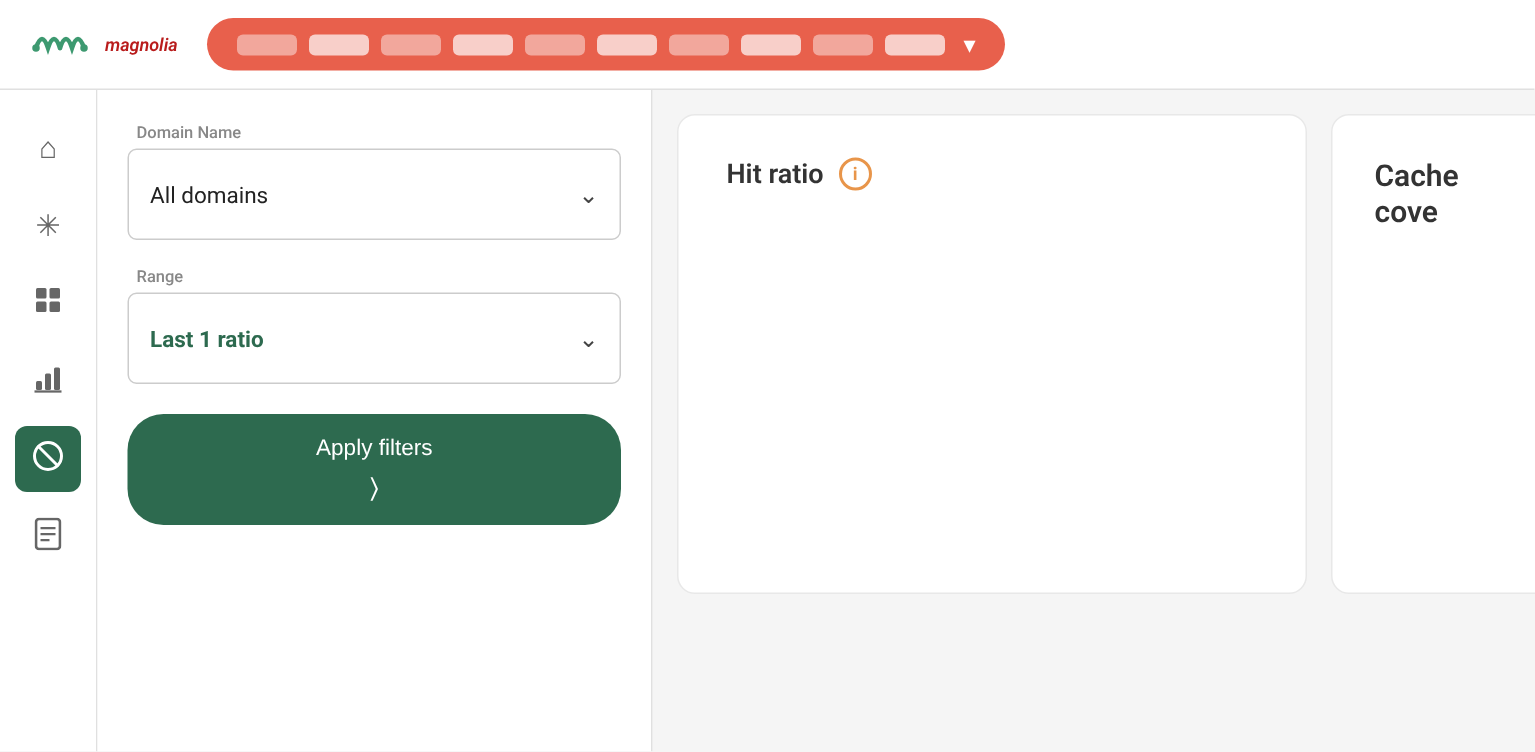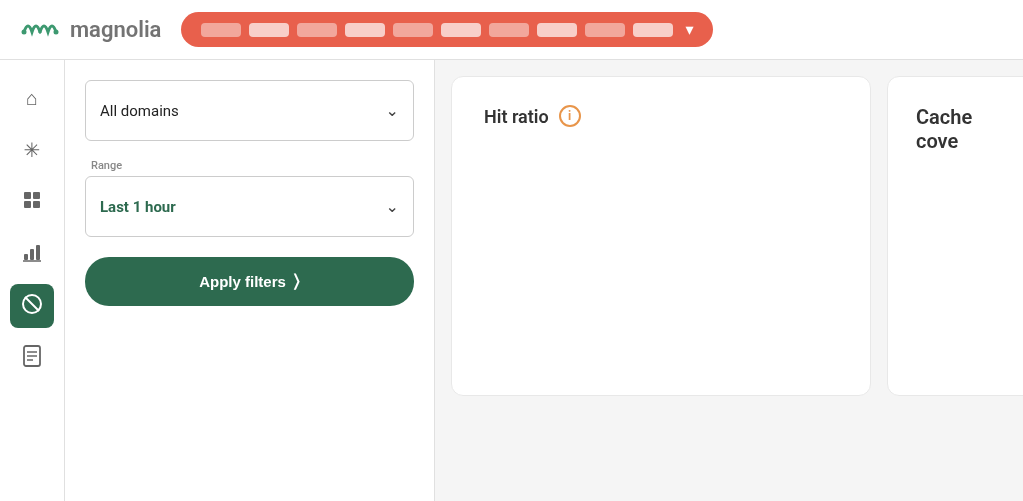--- a/index.html
+++ b/index.html
@@ -25,23 +25,24 @@
       align-items: center;
       gap: 8px;
     }
     .logo-icon {
       color: #3d9970;
       font-size: 28px;
       font-weight: 900;
       letter-spacing: -2px;
     }
     .logo-text {
-      font-size: 22px;
+      font-size: 12px;
       font-weight: 600;
-      color: #737373;
+      color: #b91c1c;
+      font-style: italic;
     }
     .nav-pill {
       background: #e8604c;
       border-radius: 24px;
       padding: 8px 20px;
       display: flex;
       align-items: center;
       gap: 12px;
       cursor: pointer;
       min-width: 460px;
@@ -148,28 +149,29 @@
       font-weight: 700;
     }
 
     .apply-btn {
       background: #2d6a4f;
       color: #fff;
       border: none;
       border-radius: 24px;
       padding: 14px 24px;
       font-size: 15px;
-      font-weight: 700;
+      font-weight: 400;
       cursor: pointer;
       width: 100%;
       margin-top: 4px;
       display: flex;
       align-items: center;
       justify-content: center;
       gap: 8px;
+      flex-direction: column;
     }
 
     
     .main-content {
       flex: 1;
       overflow-x: auto;
       overflow-y: auto;
       padding: 16px;
       display: flex;
       gap: 16px;
@@ -312,31 +314,32 @@
           <line x1="4" y1="11" x2="14" y2="11" stroke="#666" stroke-width="1.5"></line>
           <line x1="4" y1="15" x2="10" y2="15" stroke="#666" stroke-width="1.5"></line>
         </svg>
       </span>
     </div>
   </aside>
 
   <div class="filter-panel">
 
     <div class="filter-group">
+      <span class="filter-label">Domain Name</span>
       <div class="filter-select">
         <span class="filter-select-value">All domains</span>
         <span class="filter-select-chevron">⌄</span>
       </div>
     </div>
 
     <div class="filter-group">
       <span class="filter-label">Range</span>
       <div class="filter-select">
         <span class="range-value">
-          <span>Last </span><span style="color:#2d6a4f;font-weight:700;">1</span><span> hour</span>
+          <span>Last </span><span style="color:#2d6a4f;font-weight:700;">1</span><span> ratio</span>
         </span>
         <span class="filter-select-chevron">⌄</span>
       </div>
     </div>
 
     <button class="apply-btn">
       <span>Apply filters</span>
       <span style="font-size:18px;">〉</span>
     </button>
 

